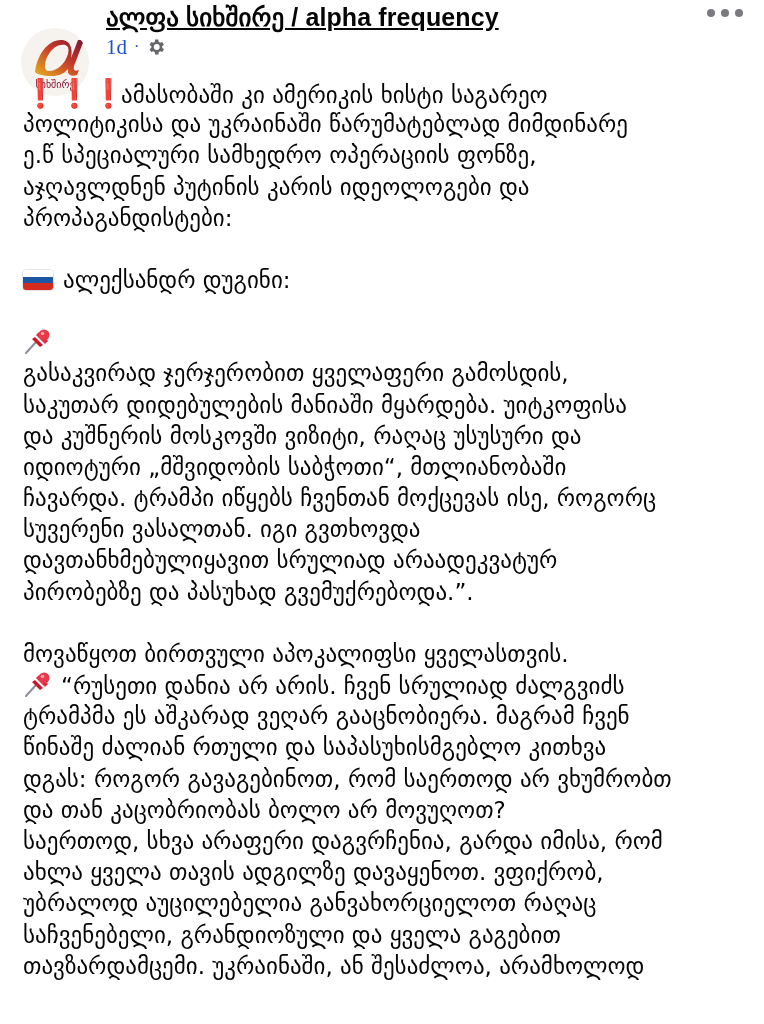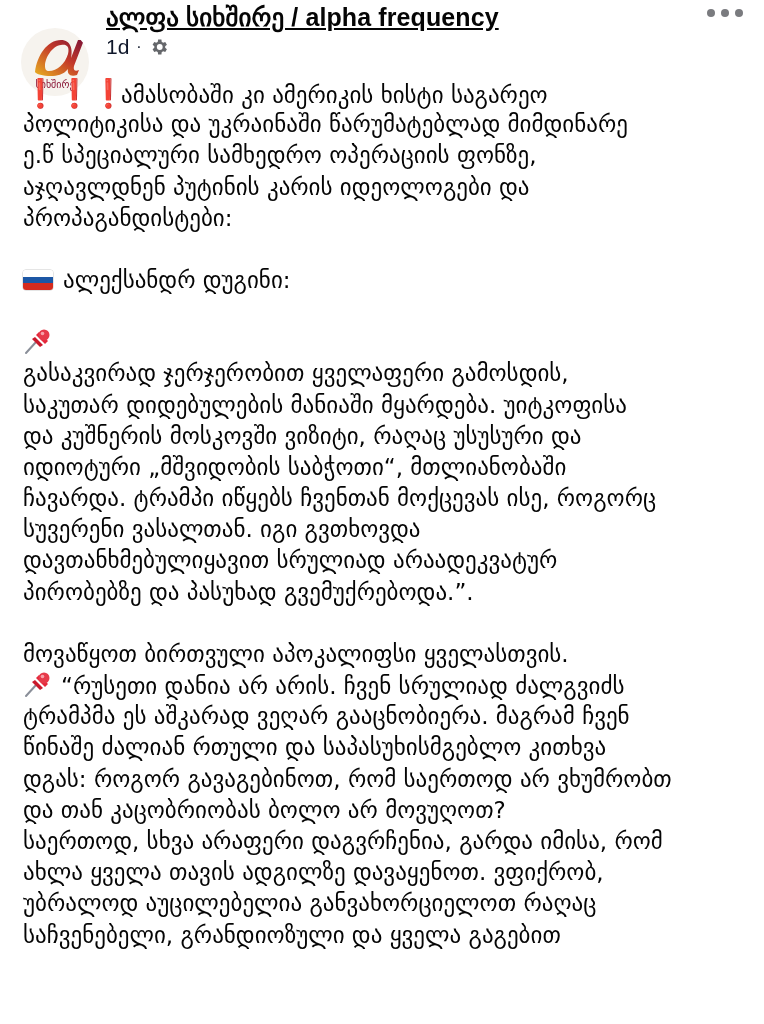--- a/index.html
+++ b/index.html
@@ -1,21 +1,21 @@
 <!DOCTYPE html>
 <html><head>
 <meta charset="utf-8">
 <style>
   html, body { margin: 0; padding: 0; background: #ffffff; }
   body { width: 764px; height: 1024px; overflow: hidden; position: relative; font-family: "DejaVu Sans", "Liberation Sans", sans-serif; color: #050505; }
   .header { position: absolute; left: 0; top: 0; width: 764px; height: 70px; }
   .avatar { position: absolute; left: 21px; top: 1px; width: 68px; height: 68px; border-radius: 50%; background: #f6f3ee; overflow: hidden; margin-top: 27px; }
   .avatar svg { display: block; }
   .page-name { position: absolute; left: 106px; top: 1px; font-family: "Liberation Sans", sans-serif; font-weight: bold; font-size: 25px; line-height: 32px; color: #050505; white-space: nowrap; letter-spacing: 0.1px; text-decoration: underline; }
-  .meta { position: absolute; left: 106px; top: 33px; height: 28px; display: flex; align-items: center; font-family: Liberation Sans, sans-serif; font-size: 21px; color: #0f172a; }
+  .meta { position: absolute; left: 106px; top: 33px; height: 28px; display: flex; align-items: center; font-family: Liberation Serif, serif; font-size: 21px; color: #1d4ed8; }
   .meta .dot { margin: 0 7px 0 7px; font-size: 16px; }
   .gear { width: 20px; height: 20px; display: inline-block; }
   .more { position: absolute; left: 707px; top: 4px; width: 36px; height: 18px; display: flex; justify-content: space-between; align-items: center; cursor: pointer; }
   .more span { width: 8px; height: 8px; border-radius: 50%; background: #7a7b7f; display: block; }
 
   .post { position: absolute; left: 23px; top: 78px; width: 730px; }
   .line { font-family: "DejaVu Sans", sans-serif; font-size: 23px; line-height: 31.2px; height: 31.2px; white-space: nowrap; color: #050505; }
   .gap { height: 31px; }
   .emoji-excl { color: #e0141e; font-weight: bold; font-family: "DejaVu Sans", sans-serif; font-size: 28px; display: inline-block; width: 34px; text-align: left; }
   .flag { display: inline-block; width: 30px; height: 20px; vertical-align: -2px; margin-right: 10px; border-radius: 3px; overflow: hidden; box-shadow: 0 0 0 0.5px #ccc; }
@@ -105,13 +105,14 @@
     </span><span>“რუსეთი დანია არ არის. ჩვენ სრულიად ძალგვიძს</span>
   </div>
   <div class="line">ტრამპმა ეს აშკარად ვეღარ გააცნობიერა. მაგრამ ჩვენ</div>
   <div class="line">წინაშე ძალიან რთული და საპასუხისმგებლო კითხვა</div>
   <div class="line">დგას: როგორ გავაგებინოთ, რომ საერთოდ არ ვხუმრობთ</div>
   <div class="line">და თან კაცობრიობას ბოლო არ მოვუღოთ?</div>
   <div class="line">საერთოდ, სხვა არაფერი დაგვრჩენია, გარდა იმისა, რომ</div>
   <div class="line">ახლა ყველა თავის ადგილზე დავაყენოთ. ვფიქრობ,</div>
   <div class="line">უბრალოდ აუცილებელია განვახორციელოთ რაღაც</div>
   <div class="line">საჩვენებელი, გრანდიოზული და ყველა გაგებით</div>
+  <div class="line">თავზარდამცემი. უკრაინაში, ან შესაძლოა, არამხოლოდ</div>
 </div>
 
 </body></html>

